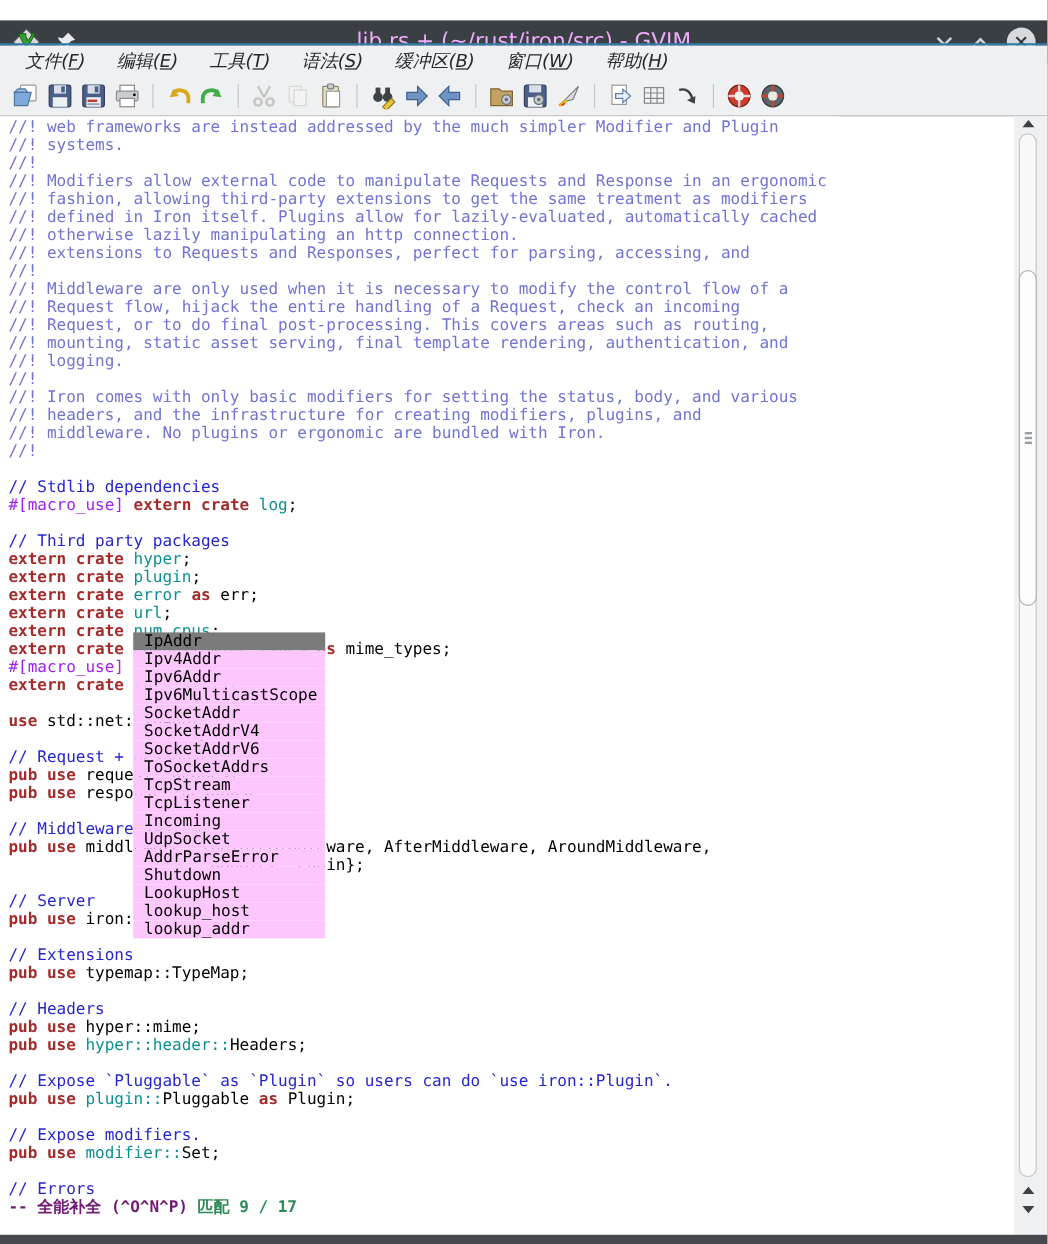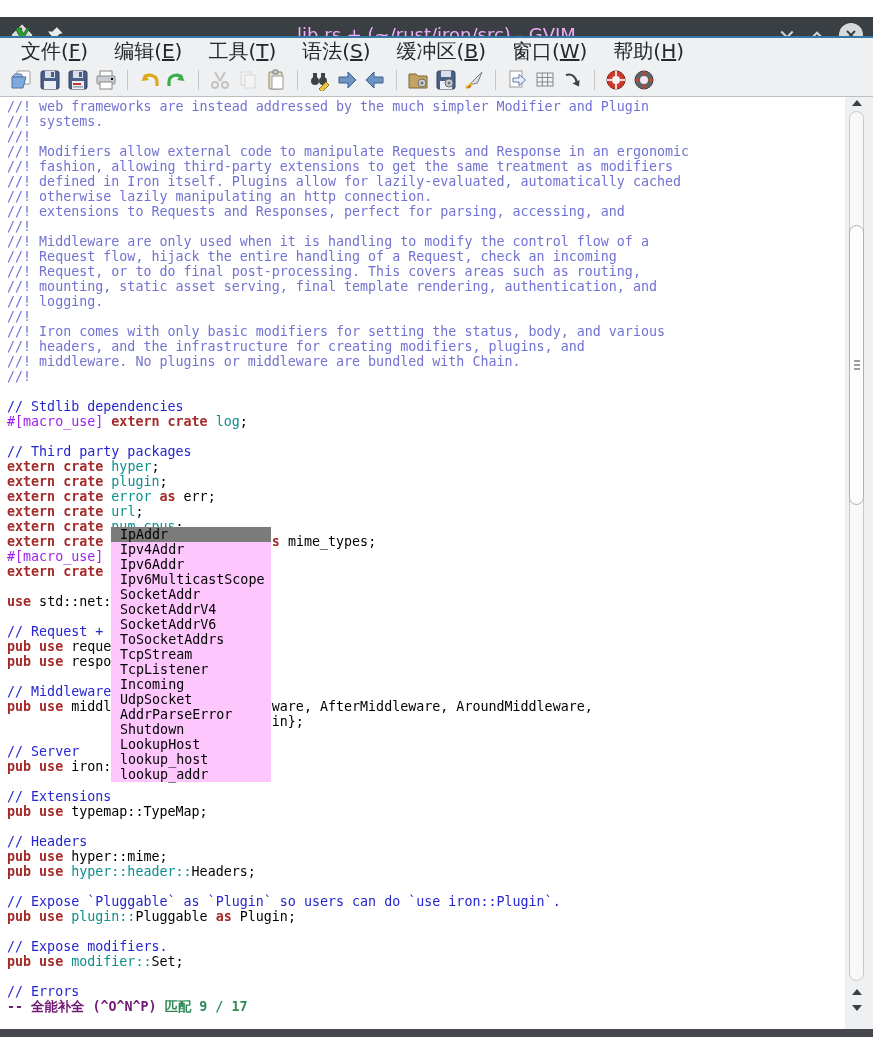--- a/index.html
+++ b/index.html
@@ -14,21 +14,21 @@
   .title-text { position:absolute; left:0; right:0; top:0; height:36px; line-height:36px;
                 text-align:center; color:#f0abfc; font-size:18px; }
   .tb-left { position:absolute; left:10px; top:6px; display:flex; gap:12px; align-items:center; }
   .win-btns { position:absolute; right:10px; top:0; height:36px; display:flex; align-items:center; gap:14px; }
   .close-btn { width:24px; height:24px; border-radius:12px; background:#d7dadd;
                display:flex; align-items:center; justify-content:center; }
 
   
   .menubar { position:absolute; left:0; top:38px; width:873px; height:26px; background:#eff0f1;
              display:flex; align-items:center; padding-left:8px; }
-  .menu-item { padding:0 13px; font-size:20px; color:#24282c; line-height:26px; white-space:nowrap; }
+  .menu-item { padding:0 13px; font-size:15px; color:#24282c; line-height:26px; white-space:nowrap;font-style:italic; }
 
   
   .toolbar { position:absolute; left:0; top:64px; width:873px; height:33px; background:#eff0f1;
              border-bottom:1px solid #bcc0c3; display:flex; align-items:center; padding-left:8px; }
   .tb-btn { width:26px; height:26px; margin:0 1px; display:flex; align-items:center; justify-content:center; }
   .tb-btn svg { width:22px; height:22px; }
   .tb-btn.disabled { opacity:.55; filter:grayscale(1); }
   .tb-sep { width:1px; height:20px; background:#c3c7ca; margin:0 7px; }
 
   
@@ -272,29 +272,29 @@
   <div class="editor" id="editor">
       <div class="line"><span class="doc">//! web frameworks are instead addressed by the much simpler Modifier and Plugin</span></div>
       <div class="line"><span class="doc">//! systems.</span></div>
       <div class="line"><span class="doc">//!</span></div>
       <div class="line"><span class="doc">//! Modifiers allow external code to manipulate Requests and Response in an ergonomic</span></div>
       <div class="line"><span class="doc">//! fashion, allowing third-party extensions to get the same treatment as modifiers</span></div>
       <div class="line"><span class="doc">//! defined in Iron itself. Plugins allow for lazily-evaluated, automatically cached</span></div>
       <div class="line"><span class="doc">//! otherwise lazily manipulating an http connection.</span></div>
       <div class="line"><span class="doc">//! extensions to Requests and Responses, perfect for parsing, accessing, and</span></div>
       <div class="line"><span class="doc">//!</span></div>
-      <div class="line"><span class="doc">//! Middleware are only used when it is handling to modify the control flow of a</span></div>
+      <div class="line"><span class="doc">//! Middleware are only used when it is necessary to modify the control flow of a</span></div>
       <div class="line"><span class="doc">//! Request flow, hijack the entire handling of a Request, check an incoming</span></div>
       <div class="line"><span class="doc">//! Request, or to do final post-processing. This covers areas such as routing,</span></div>
       <div class="line"><span class="doc">//! mounting, static asset serving, final template rendering, authentication, and</span></div>
       <div class="line"><span class="doc">//! logging.</span></div>
       <div class="line"><span class="doc">//!</span></div>
       <div class="line"><span class="doc">//! Iron comes with only basic modifiers for setting the status, body, and various</span></div>
       <div class="line"><span class="doc">//! headers, and the infrastructure for creating modifiers, plugins, and</span></div>
-      <div class="line"><span class="doc">//! middleware. No plugins or middleware are bundled with Chain.</span></div>
+      <div class="line"><span class="doc">//! middleware. No plugins or ergonomic are bundled with Iron.</span></div>
       <div class="line"><span class="doc">//!</span></div>
       <div class="line"></div>
       <div class="line"><span class="com">// Stdlib dependencies</span></div>
       <div class="line"><span class="pre">#[macro_use]</span><span class="txt"> </span><span class="kw">extern crate</span><span class="txt"> </span><span class="id">log</span><span class="txt">;</span></div>
       <div class="line"></div>
       <div class="line"><span class="com">// Third party packages</span></div>
       <div class="line"><span class="kw">extern crate</span><span class="txt"> </span><span class="id">hyper</span><span class="txt">;</span></div>
       <div class="line"><span class="kw">extern crate</span><span class="txt"> </span><span class="id">plugin</span><span class="txt">;</span></div>
       <div class="line"><span class="kw">extern crate</span><span class="txt"> </span><span class="id">error</span><span class="txt"> </span><span class="kw">as</span><span class="txt"> err;</span></div>
       <div class="line"><span class="kw">extern crate</span><span class="txt"> </span><span class="id">url</span><span class="txt">;</span></div>

